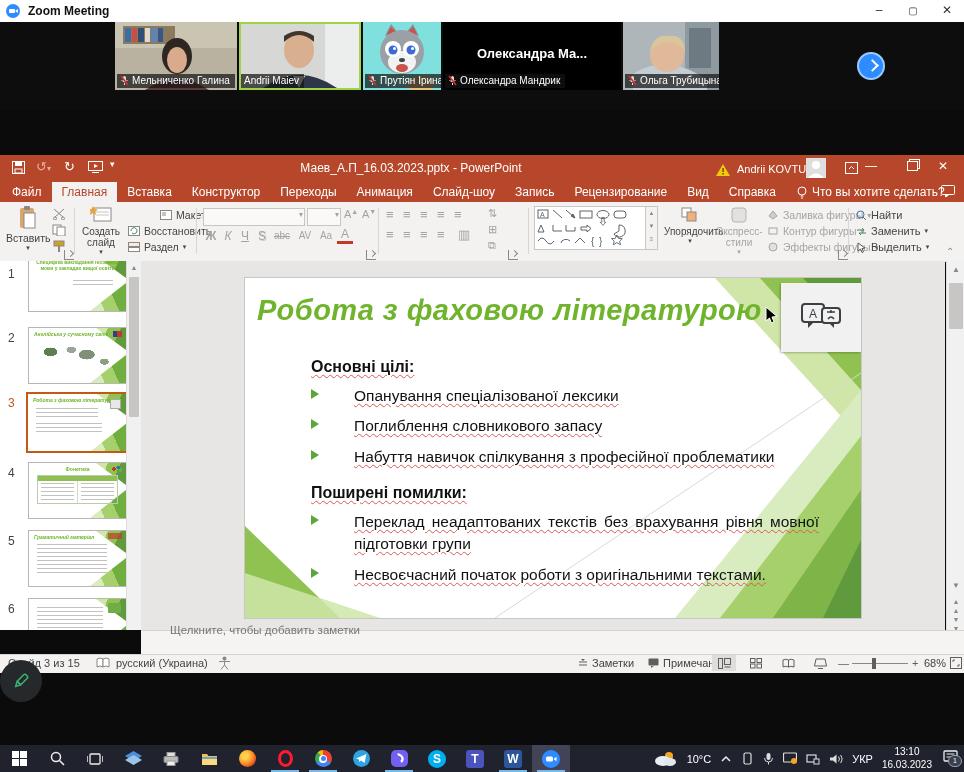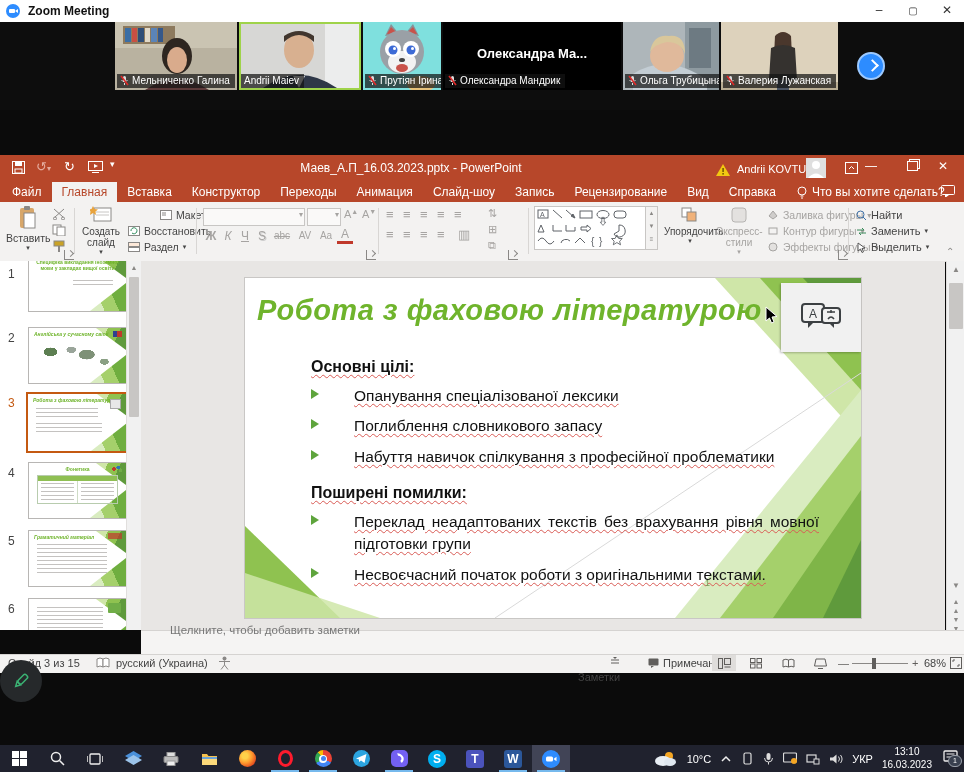--- a/index.html
+++ b/index.html
@@ -201,39 +201,20 @@
         <svg width="9" height="11">
           <rect x="3" y="1" width="3" height="6" rx="1.5" fill="#ddd"></rect>
             <path d="M1.5 5 a3.5 3.5 0 0 0 6 0" stroke="#ddd" fill="none"></path>
             <line x1="4.5" y1="8" x2="4.5" y2="10" stroke="#ddd"></line>
             <line x1="1" y1="1" x2="8" y2="10" stroke="#e02828" stroke-width="1.6"></line>
         </svg>
         <span>Ольга Трубицына</span>
       </div>
     </div>
 
-    <div class="tile" style="left:721px;width:117px;">
-      <svg width="117" height="68">
-        <rect width="117" height="68" fill="#ddd2bc"></rect>
-        <rect x="0" y="60" width="117" height="8" fill="#b9ad93"></rect>
-        <ellipse cx="62" cy="18" rx="7" ry="8" fill="#caa184"></ellipse>
-        <path d="M54 14 Q62 6 70 14 L71 34 L53 34 Z" fill="#4a372c"></path>
-        <path d="M50 26 Q62 20 74 26 L76 58 L48 58 Z" fill="#35322f"></path>
-        <rect x="56" y="58" width="12" height="10" fill="#4c5666"></rect>
-      </svg>
-      <div class="plabel">
-        <svg width="9" height="11">
-          <rect x="3" y="1" width="3" height="6" rx="1.5" fill="#ddd"></rect>
-            <path d="M1.5 5 a3.5 3.5 0 0 0 6 0" stroke="#ddd" fill="none"></path>
-            <line x1="4.5" y1="8" x2="4.5" y2="10" stroke="#ddd"></line>
-            <line x1="1" y1="1" x2="8" y2="10" stroke="#e02828" stroke-width="1.6"></line>
-        </svg>
-        <span>Валерия Лужанская</span>
-      </div>
-    </div>
     <div class="next-btn"></div>
   </div>
 
   <div class="abs ppt-red"></div>
 
   <svg class="abs" style="left:12px;top:161px;" width="13" height="13">
     <rect x="0.5" y="0.5" width="12" height="12" fill="none" stroke="#fff"></rect>
       <rect x="3" y="1" width="7" height="4" fill="#fff"></rect>
       <rect x="3" y="8" width="7" height="4" fill="none" stroke="#fff"></rect>
   </svg>
@@ -609,21 +590,21 @@
       <path d="M13 2 Q10 0 7 2 L7 10 Q10 8 13 10 Z" fill="#fff" stroke="#8a8886"></path>
   </svg>
   <div class="st" style="left:116px;">русский (Украина)</div>
   <svg class="abs" style="left:218px;top:656px;" width="13" height="14">
     <circle cx="6.5" cy="2.5" r="2" fill="#8a8886"></circle>
       <line x1="1" y1="5.5" x2="12" y2="5.5" stroke="#8a8886"></line>
       <line x1="6.5" y1="4.5" x2="6.5" y2="9" stroke="#8a8886"></line>
       <line x1="6.5" y1="9" x2="3" y2="13.5" stroke="#8a8886"></line>
       <line x1="6.5" y1="9" x2="10" y2="13.5" stroke="#8a8886"></line>
   </svg>
-  <div class="st" style="left:578px;display:flex;gap:4px;align-items:flex-end;flex-direction:column;">
+  <div class="st" style="left:578px;display:flex;gap:4px;align-items:flex-end;">
     <svg width="10" height="10">
         <line x1="1" y1="3" x2="9" y2="3" stroke="#605e5c"></line>
         <line x1="1" y1="6" x2="9" y2="6" stroke="#605e5c"></line>
         <polygon points="3,0 5,2 7,0" fill="#605e5c"></polygon>
       </svg>
     <span>Заметки</span>
   </div>
   <div class="st" style="left:648px;display:flex;gap:4px;align-items:center;">
     <svg width="11" height="10">
         <rect x="0.5" y="0.5" width="10" height="7" rx="1" fill="#605e5c"></rect>

